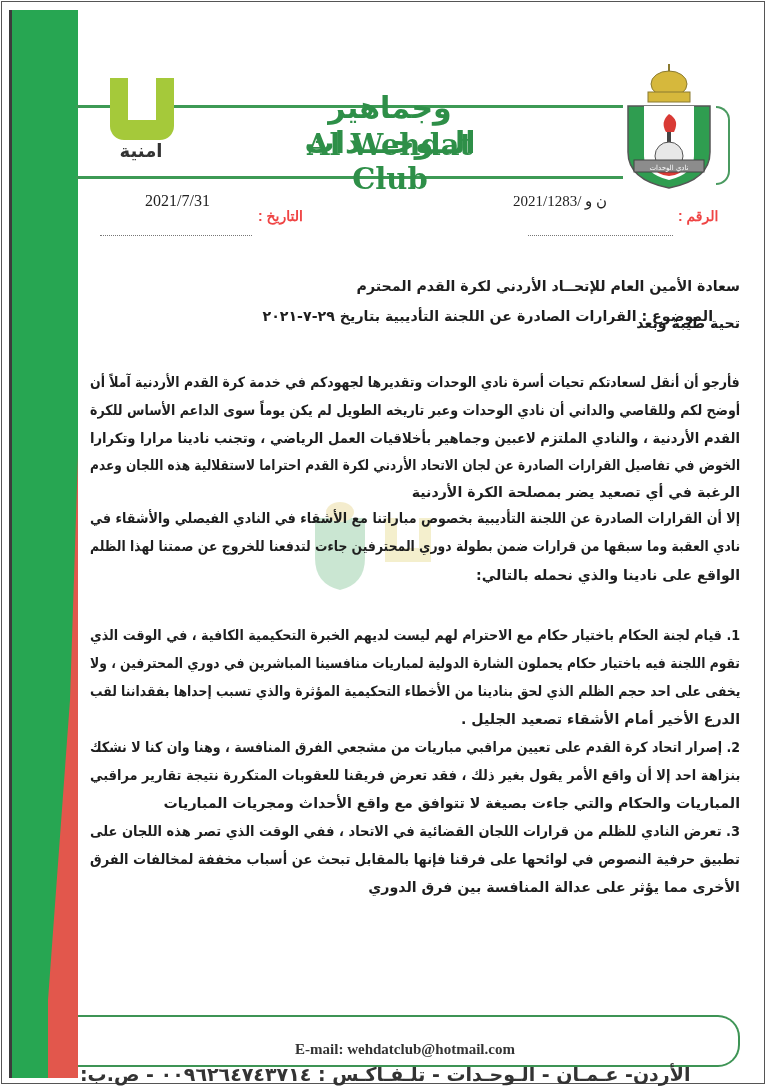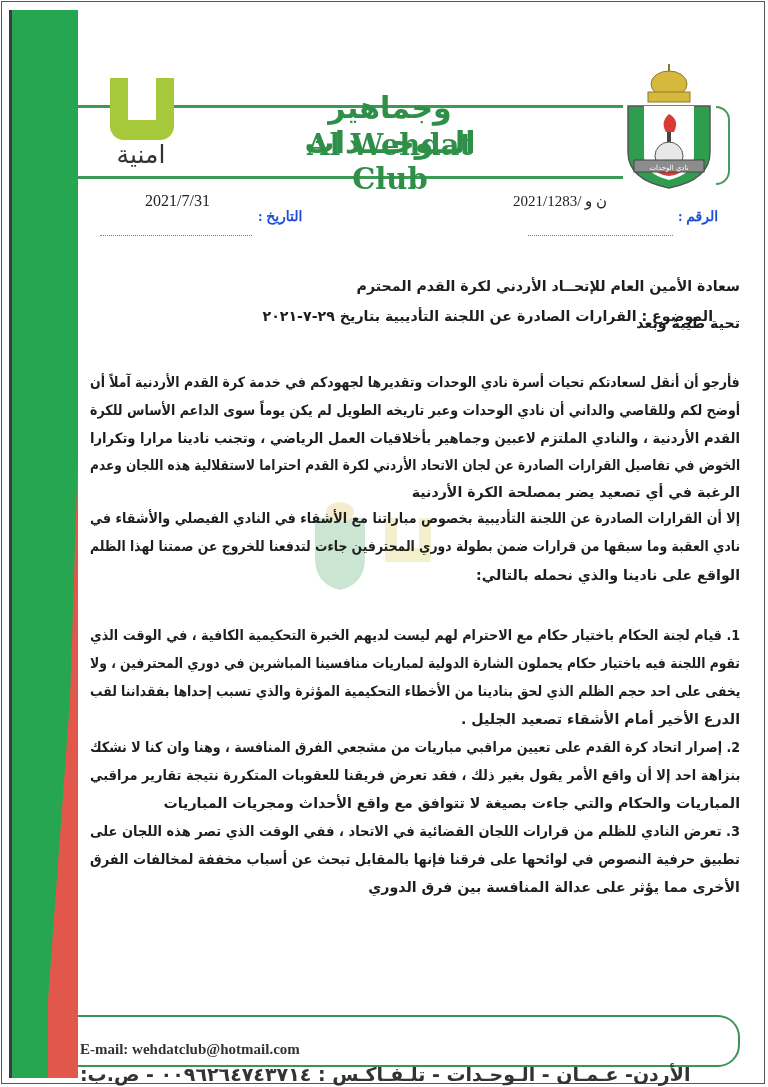--- a/index.html
+++ b/index.html
@@ -11,33 +11,33 @@
     .stripe-red { position: absolute; left: 0; top: 0; width: 768px; height: 1087px; pointer-events: none; }
     
     .hline { position: absolute; height: 3px; background: #3d9a55; }
     .hline.top { left: 76px; top: 105px; width: 547px; }
     .hline.bottom2 { left: 76px; top: 176px; width: 547px; }
     .brand-ar { position: absolute; left: 270px; top: 90px; width: 240px; text-align: center; color: #2e8f48; font-size: 30px; font-weight: bold; direction: rtl; letter-spacing: 1px; }
     .brand-en { position: absolute; left: 270px; top: 128px; width: 240px; text-align: center; color: #2e8f48; font-size: 29px; font-weight: bold; font-family: "DejaVu Serif", serif; }
     .umniah { position: absolute; left: 100px; top: 78px; width: 76px; height: 98px; }
     .umniah-u { position: absolute; left: 10px; top: 0; width: 64px; height: 62px; background: #a5c93a; border-radius: 0 0 14px 14px; }
     .umniah-u::after { content: ""; position: absolute; left: 18px; top: 0; width: 28px; height: 42px; background: #fff; }
-    .umniah-text { position: absolute; left: 6px; top: 62px; width: 70px; text-align: center; font-size: 25px; font-weight: normal; color: #333; direction: rtl; }
+    .umniah-text { position: absolute; left: 6px; top: 62px; width: 70px; text-align: center; font-size: 18px; font-weight: bold; color: #333; direction: rtl; }
     .crest { position: absolute; left: 622px; top: 60px; width: 94px; height: 130px; }
     .crest-bracket { position: absolute; left: 716px; top: 106px; width: 12px; height: 75px; border: 2px solid #4a9a60; border-left: none; border-radius: 0 18px 18px 0; }
     
     .meta { position: absolute; font-family: "Liberation Serif", serif; color: #222; }
-    .lbl { font-size: 14px; font-weight: bold; direction: rtl; color: #1d4ed8; font-family: Liberation Serif, serif; }
+    .lbl { font-size: 14px; font-weight: bold; direction: rtl; color: #ef4444; font-family: Liberation Sans, sans-serif; }
     .dots { border-bottom: 1px dotted #777; display: inline-block; }
     .line { position: absolute; right: 28px; direction: rtl; white-space: nowrap; font-weight: bold; color: #1e1e1e; font-size: 14.2px; }
     .watermark { position: absolute; left: 305px; top: 498px; width: 140px; height: 96px; opacity: 0.25; }
     
     .footer-box { position: absolute; left: 78px; top: 1015px; width: 660px; height: 48px; border: 2px solid #3e9455; border-left: none; border-radius: 0 22px 22px 0; }
     .footer-top { position: absolute; left: 80px; top: 1019px; width: 650px; text-align: left; direction: rtl; font-size: 19px; font-weight: bold; color: #333; margin-top: 44px; }
-    .footer-email { position: absolute; left: 80px; top: 1041px; width: 650px; font-family: "Liberation Serif", serif; font-size: 15px; font-weight: bold; color: #333; }
+    .footer-email { position: absolute; left: 80px; top: 1041px; width: 650px; text-align: center; font-family: "Liberation Serif", serif; font-size: 15px; font-weight: bold; color: #333; }
   </style>
 </head>
 <body>
 
 <div class="frame"></div>
 
 <div class="stripe-dark"></div>
 <div class="stripe-green"></div>
 <svg class="stripe-red" viewBox="0 0 768 1087">
   <polygon points="78,455 78,1078 48,1078 48,1000 70,700" fill="#e2574c"></polygon>

